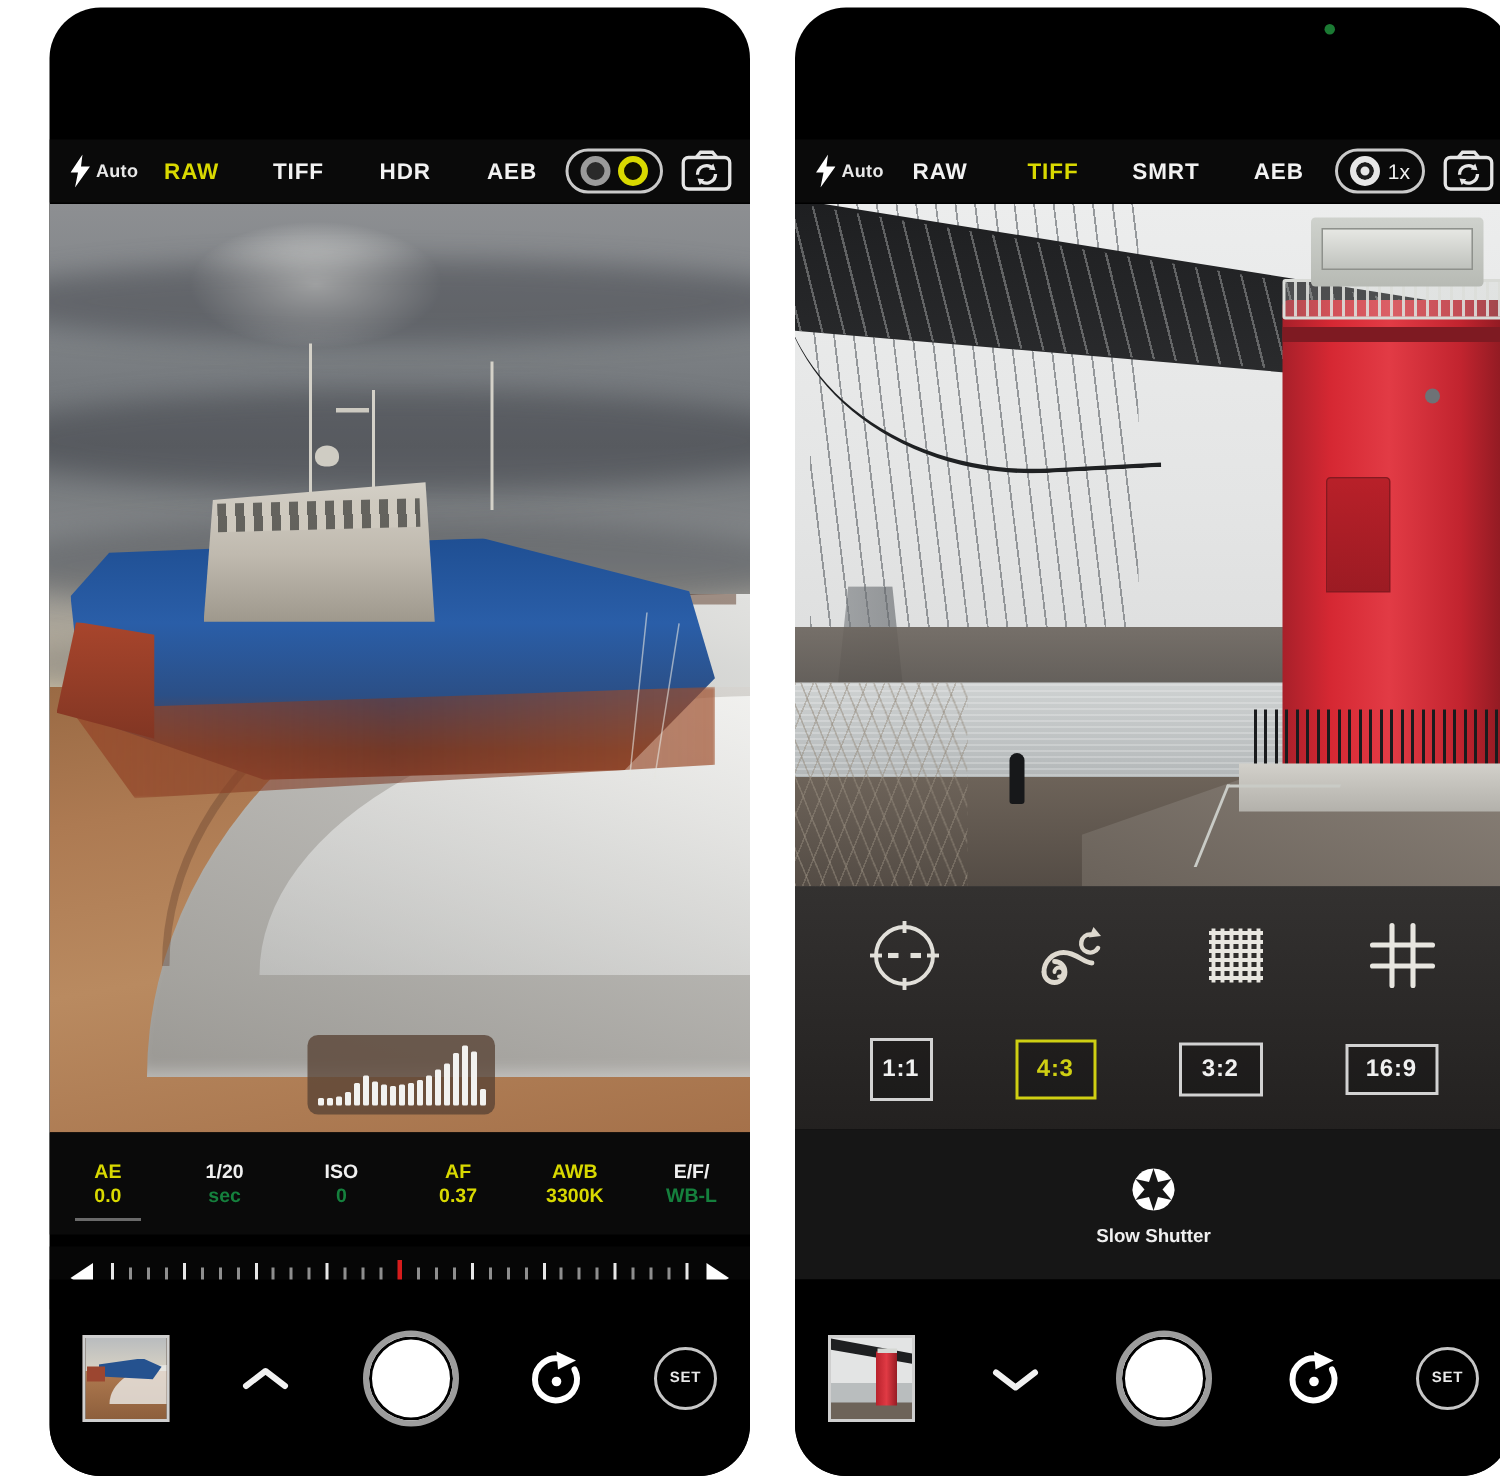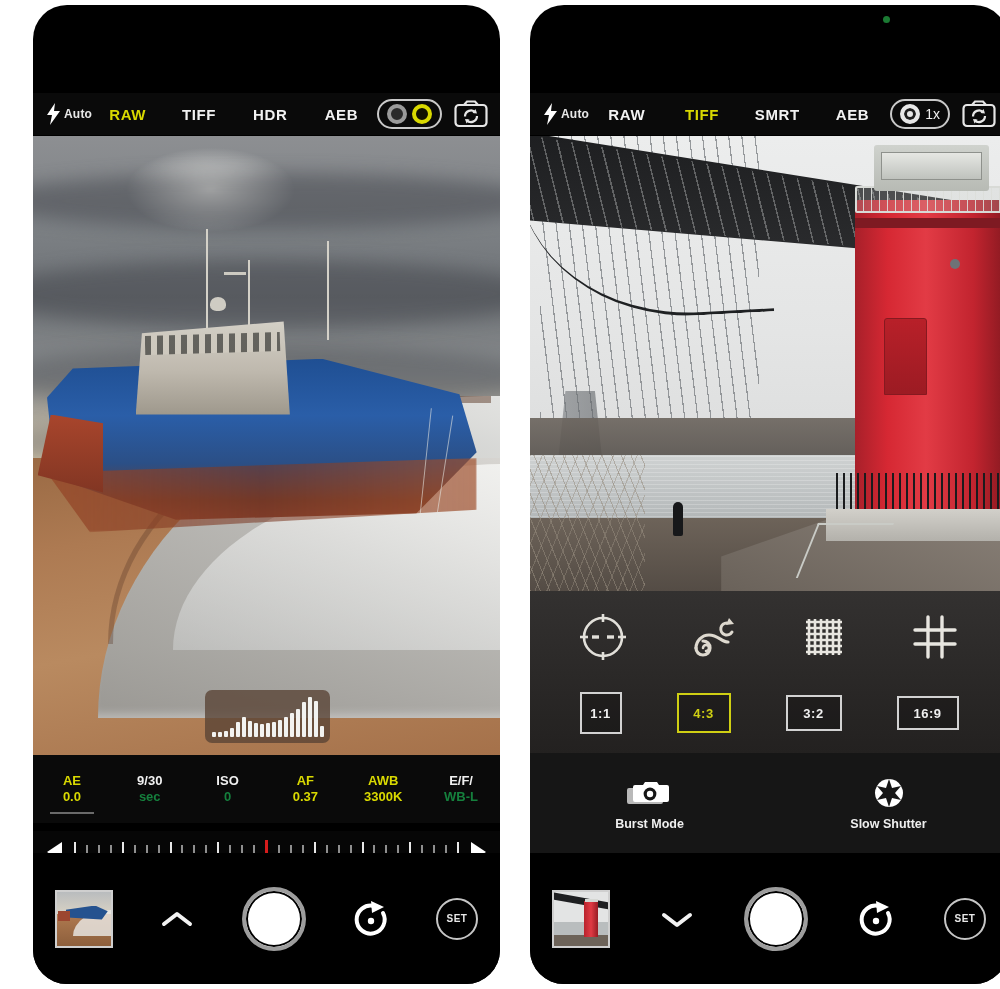--- a/index.html
+++ b/index.html
@@ -309,21 +309,21 @@
     display:flex; align-items:center; justify-content:space-around;
     height: 92px; padding: 0 18px;
   }
   .tool-icon { width: 58px; height: 58px; }
   .ratio-row {
     display:flex; align-items:center; justify-content:space-around;
     height: 60px; padding: 0 22px;
   }
   .ratio-box {
     border: 2px solid #d2d2d2; color:#f0f0f0;
-    font-size: 13px; font-weight: 700; letter-spacing: .5px;
+    font-size: 16px; font-weight: 700; letter-spacing: .5px;
     display:flex; align-items:center; justify-content:center;
     background: rgba(0,0,0,.22);
   }
   .ratio-box.sel { border-color:#cfcf13; color:#cfcf13; }
   .r-1-1  { width: 42px; height: 42px; }
   .r-4-3  { width: 54px; height: 40px; }
   .r-3-2  { width: 56px; height: 36px; }
   .r-16-9 { width: 62px; height: 34px; text-align: center; }
 
   
@@ -477,21 +477,21 @@
         </svg>
       </span>
     </div>
 
     <div class="infostrip" id="info-left">
         <div class="infocell y underline">
           <div class="l1">AE</div>
           <div class="l2">0.0</div>
         </div>
         <div class="infocell">
-          <div class="l1">9/30</div>
+          <div class="l1">1/20</div>
           <div class="l2">sec</div>
         </div>
         <div class="infocell">
           <div class="l1">ISO</div>
           <div class="l2">0</div>
         </div>
         <div class="infocell y">
           <div class="l1">AF</div>
           <div class="l2">0.37</div>
         </div>
@@ -703,31 +703,20 @@
           <div class="ratio-box r-16-9">
             <span>16:9</span>
           </div>
         </div>
     </div>
 
     <div class="modestrip">
 
 
 
-      <div class="modeitem">
-        <span class="mi-icon">
-          <svg viewBox="0 0 46 34" width="46" height="34">
-            <path d="M2 12h8l2-3h12l2 3h8a2 2 0 0 1 2 2v12a2 2 0 0 1-2 2H2a2 2 0 0 1-2-2V14a2 2 0 0 1 2-2z" fill="#b9b9b9"></path>
-            <path d="M8 9h8l2-3h12l2 3h8a2 2 0 0 1 2 2v13a2 2 0 0 1-2 2H8a2 2 0 0 1-2-2V11a2 2 0 0 1 2-2z" fill="#ffffff"></path>
-            <circle cx="23" cy="18" r="6.4" fill="#161616"></circle>
-            <circle cx="23" cy="18" r="3.2" fill="#ffffff"></circle>
-          </svg>
-        </span>
-        <span class="mi-label">Burst Mode</span>
-      </div>
 
       <div class="modeitem">
         <span class="mi-icon">
           <svg viewBox="0 0 46 34" width="46" height="34">
             <g fill="#ffffff">
               <path d="M23 3a14 14 0 0 1 12 7l-9 2z"></path>
               <path d="M35 10a14 14 0 0 1 0 14l-6-7z"></path>
               <path d="M35 24a14 14 0 0 1-12 7l3-9z"></path>
               <path d="M23 31a14 14 0 0 1-12-7l9-2z"></path>
               <path d="M11 24a14 14 0 0 1 0-14l6 7z"></path>

